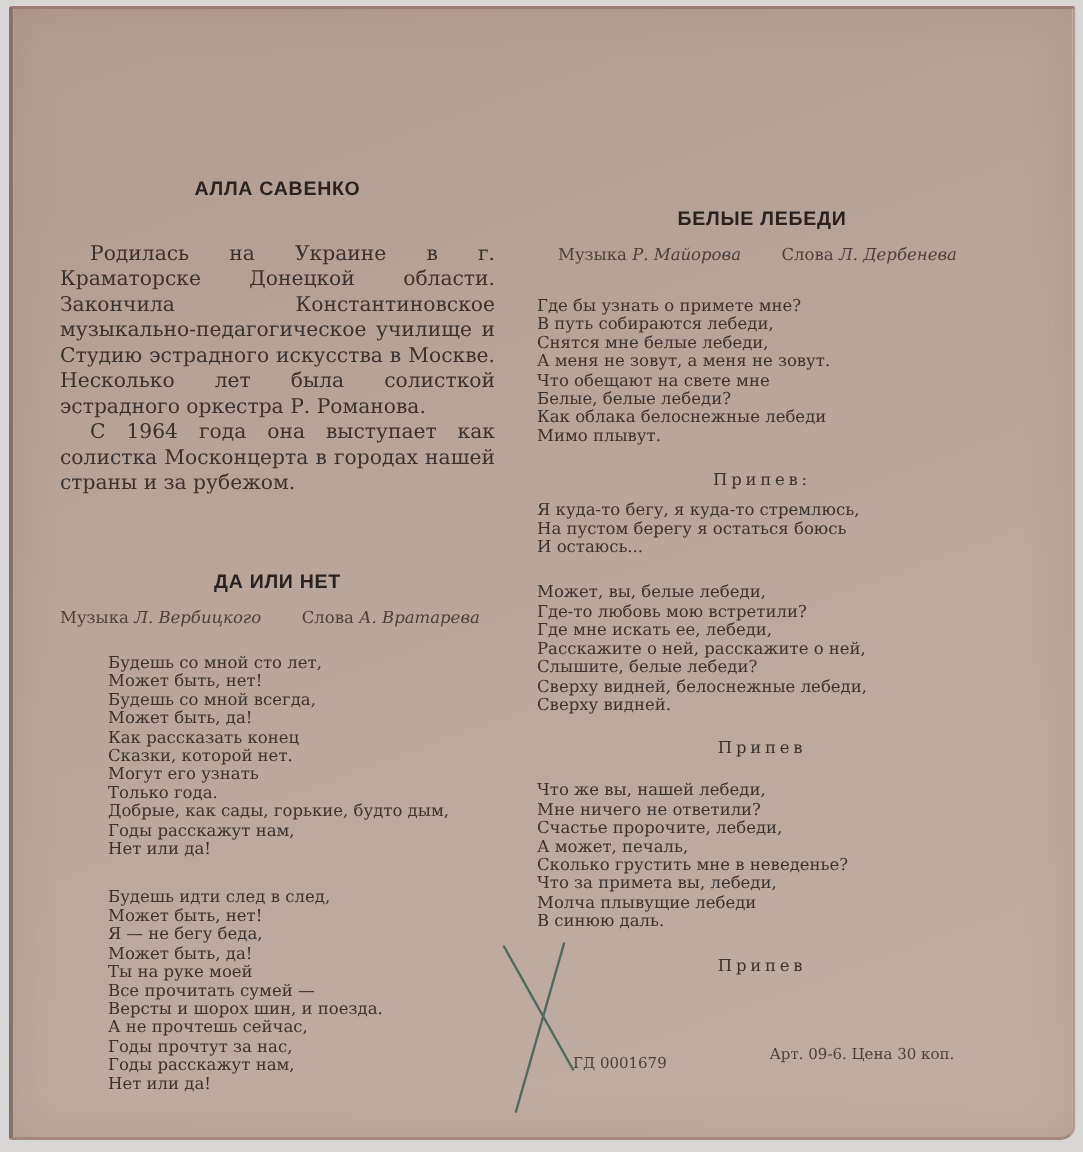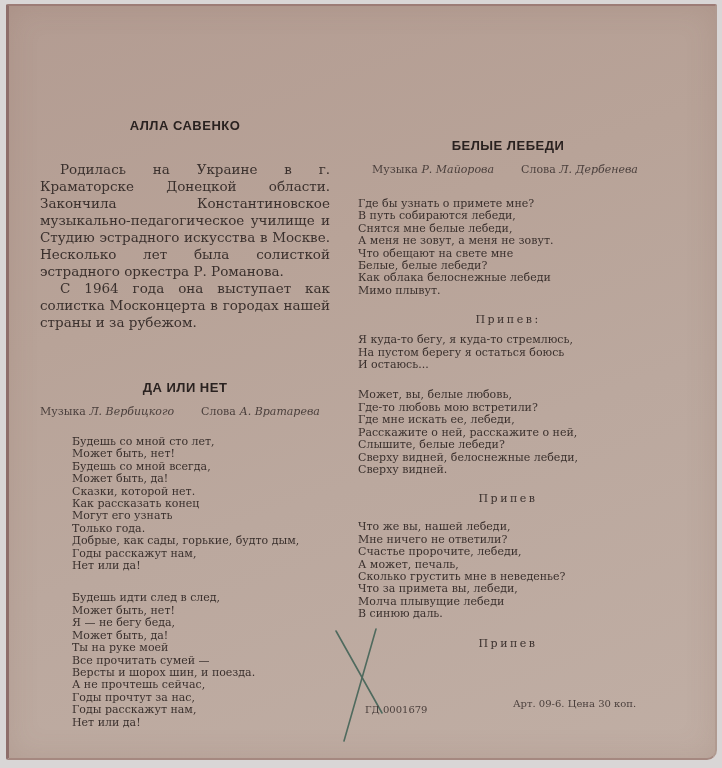--- a/index.html
+++ b/index.html
@@ -27,21 +27,21 @@
     text-align: center; color: #2a2220;
   }
   .bio { margin-top: 28px; font-size: 13.5px; line-height: 17px; color: #3a302d; text-align: justify; }
   .bio p { margin: 0; text-indent: 20px; }
   .credits { font-size: 11px; color: #4a3f3c; margin-top: 10px; white-space: nowrap; }
   .credits .name { font-style: italic; }
   .credits .gap { display: inline-block; width: 20px; }
   .verse { font-size: 11px; line-height: 12.4px; color: #3a302d; margin: 0; }
   .verse div { white-space: nowrap; }
   .chorus-label { font-size: 11px; letter-spacing: 2.5px; text-align: center; color: #3a302d; }
-  .footer-left { position: absolute; left: 365px; top: 704px; font-size: 10px; color: #4a3f3c; }
+  .footer-left { position: absolute; left: 382px; top: 704px; font-size: 10px; color: #4a3f3c; }
   .footer-right { position: absolute; left: 513px; top: 698px; font-size: 10px; color: #4a3f3c; }
   .mark { position: absolute; left: 330px; top: 625px; width: 70px; height: 120px; }
 </style>
 </head>
 <body>
 
 <div class="sheet"></div>
 
 <div class="col-left">
   <div class="title">АЛЛА САВЕНКО</div>
@@ -57,22 +57,22 @@
       <span class="name">Л. Вербицкого</span>
       <span class="gap"></span>
       <span>Слова</span>
       <span class="name">А. Вратарева</span>
     </div>
     <div class="verse" style="margin-left:32px; margin-top:18px;">
       <div>Будешь со мной сто лет,</div>
       <div>Может быть, нет!</div>
       <div>Будешь со мной всегда,</div>
       <div>Может быть, да!</div>
+      <div>Как рассказать конец</div>
       <div>Сказки, которой нет.</div>
-      <div>Как рассказать конец</div>
       <div>Могут его узнать</div>
       <div>Только года.</div>
       <div>Добрые, как сады, горькие, будто дым,</div>
       <div>Годы расскажут нам,</div>
       <div>Нет или да!</div>
     </div>
     <div class="verse" style="margin-left:32px; margin-top:20px;">
       <div>Будешь идти след в след,</div>
       <div>Может быть, нет!</div>
       <div>Я — не бегу беда,</div>
@@ -110,21 +110,21 @@
   </div>
 
   <div class="chorus-label" style="margin-top:16px;">Припев:</div>
   <div class="verse" style="margin-top:8px;">
     <div>Я куда-то бегу, я куда-то стремлюсь,</div>
     <div>На пустом берегу я остаться боюсь</div>
     <div>И остаюсь...</div>
   </div>
 
   <div class="verse" style="margin-top:18px;">
-    <div>Может, вы, белые любовь,</div>
+    <div>Может, вы, белые лебеди,</div>
     <div>Где-то любовь мою встретили?</div>
     <div>Где мне искать ее, лебеди,</div>
     <div>Расскажите о ней, расскажите о ней,</div>
     <div>Слышите, белые лебеди?</div>
     <div>Сверху видней, белоснежные лебеди,</div>
     <div>Сверху видней.</div>
   </div>
 
   <div class="chorus-label" style="margin-top:16px;">Припев</div>
 

